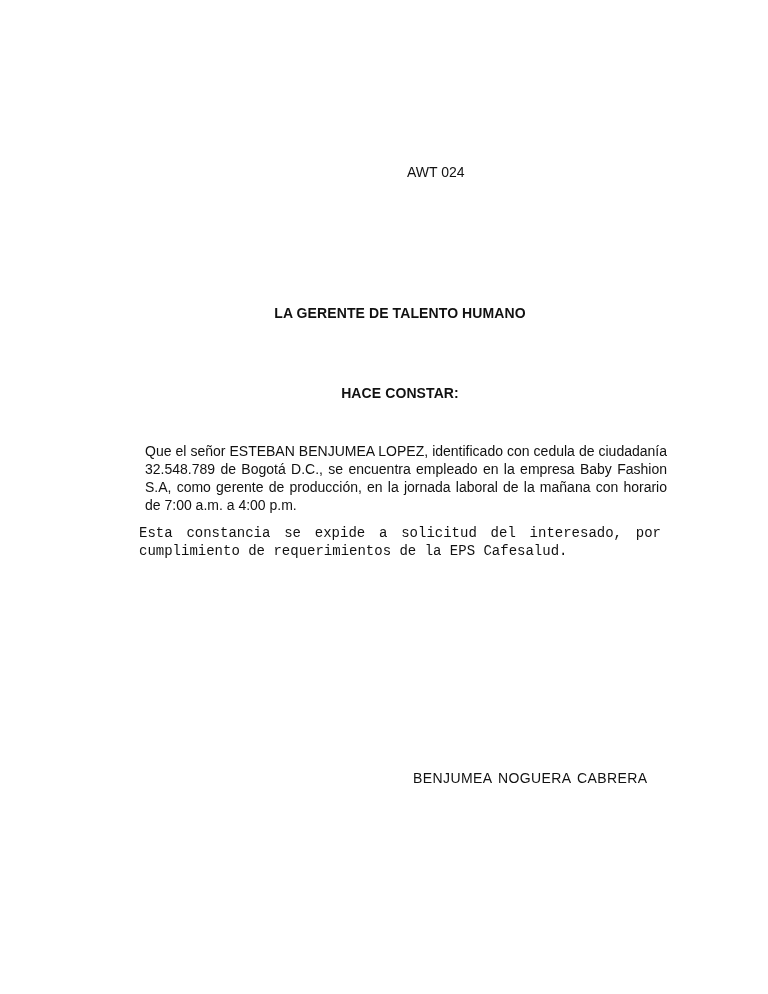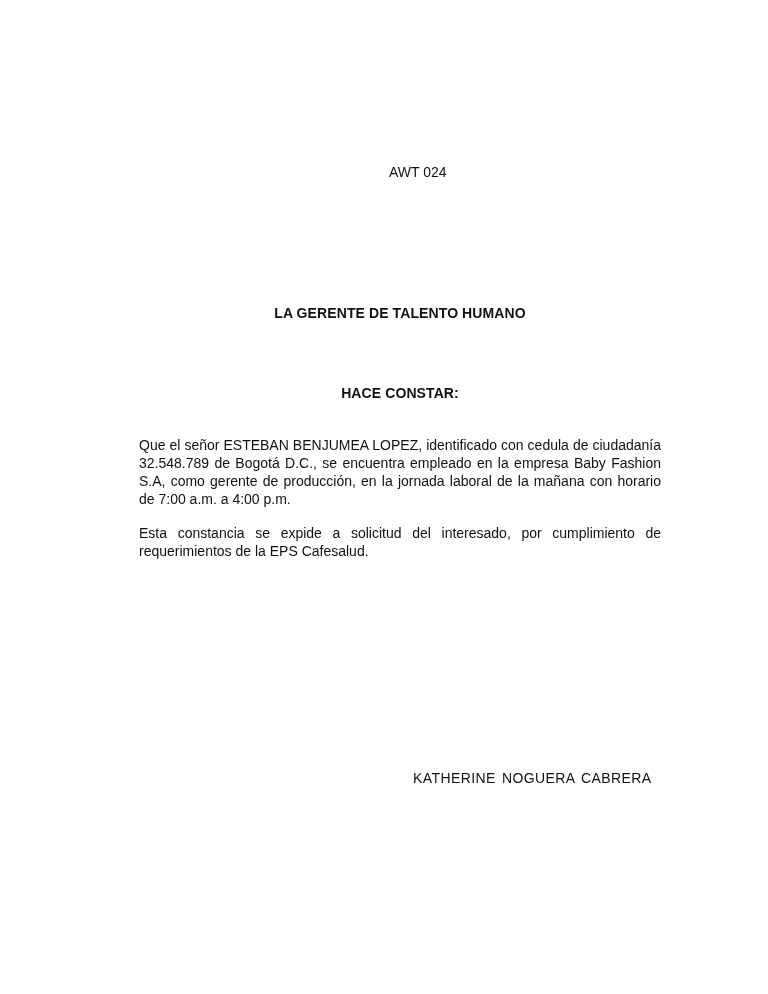--- a/index.html
+++ b/index.html
@@ -22,21 +22,21 @@
       height: 994px;
       background: #ffffff;
     }
     .abs {
       position: absolute;
       white-space: nowrap;
       font-size: 14px;
       line-height: 18px;
     }
     .ref {
-      left: 389px;
+      left: 407px;
       top: 163px;
     }
     .date {
       left: 372px;
       top: 208px;
     }
     .heading {
       left: 0;
       width: 800px;
       text-align: center;
@@ -59,39 +59,40 @@
       width: 522px;
       font-size: 14px;
       line-height: 18px;
       text-align: justify;
     }
     .p1 {
       top: 436px;
     }
     .p2 {
       top: 524px;
+      font-family: Liberation Mono, monospace;
     }
     .signature {
       left: 413px;
       top: 769px;
       letter-spacing: 0.4px;
       word-spacing: 2px;
     }
   </style>
 </head>
 <body>
 
 <div class="page">
 
   <div class="abs ref">AWT 024</div>
 
 
   <div class="abs heading title">LA GERENTE DE TALENTO HUMANO</div>
 
   <div class="abs heading constar">HACE CONSTAR:</div>
 
-  <p class="body-block p1" style="margin:0;">Que el señor ESTEBAN BENJUMEA LOPEZ, identificado con cedula de ciudadanía 32.548.789 de Bogotá D.C., se encuentra empleado en la empresa Baby Fashion S.A, como gerente de producción, en la jornada laboral de la mañana con horario de 7:00 a.m. a 4:00 p.m.</p>
+  <p class="body-block p1" style="margin:6px;">Que el señor ESTEBAN BENJUMEA LOPEZ, identificado con cedula de ciudadanía 32.548.789 de Bogotá D.C., se encuentra empleado en la empresa Baby Fashion S.A, como gerente de producción, en la jornada laboral de la mañana con horario de 7:00 a.m. a 4:00 p.m.</p>
 
   <p class="body-block p2" style="margin:0;">Esta constancia se expide a solicitud del interesado, por cumplimiento de requerimientos de la EPS Cafesalud.</p>
 
-  <div class="abs signature">KATHERINE  NOGUERA  CABRERA</div>
+  <div class="abs signature">BENJUMEA  NOGUERA  CABRERA</div>
 
 </div>
 
 </body></html>

